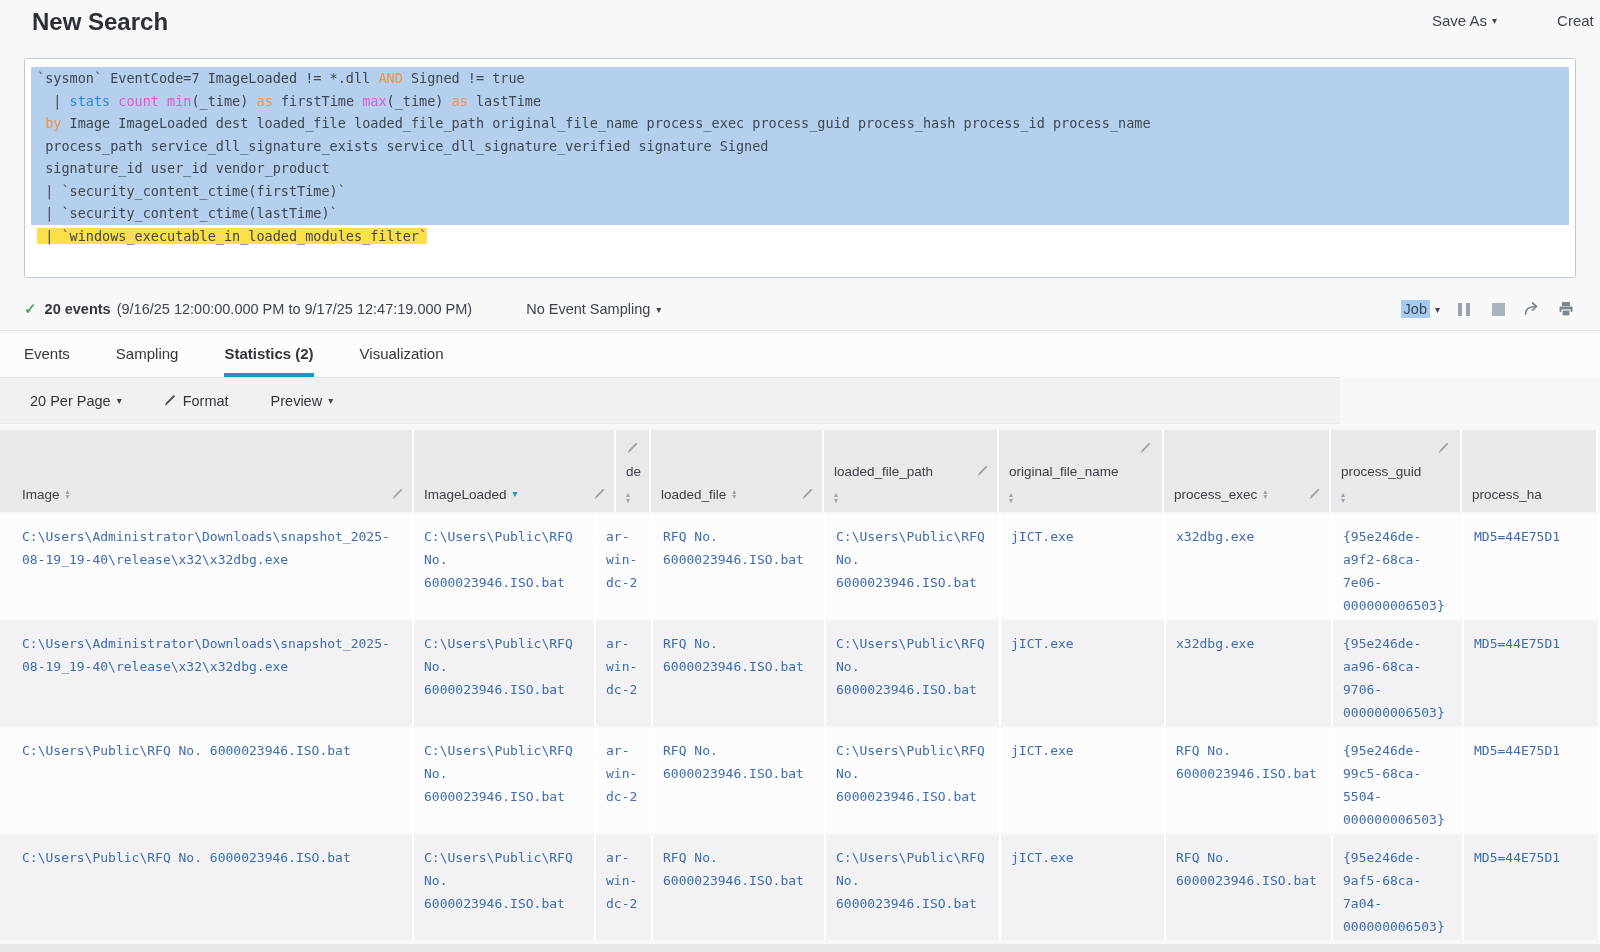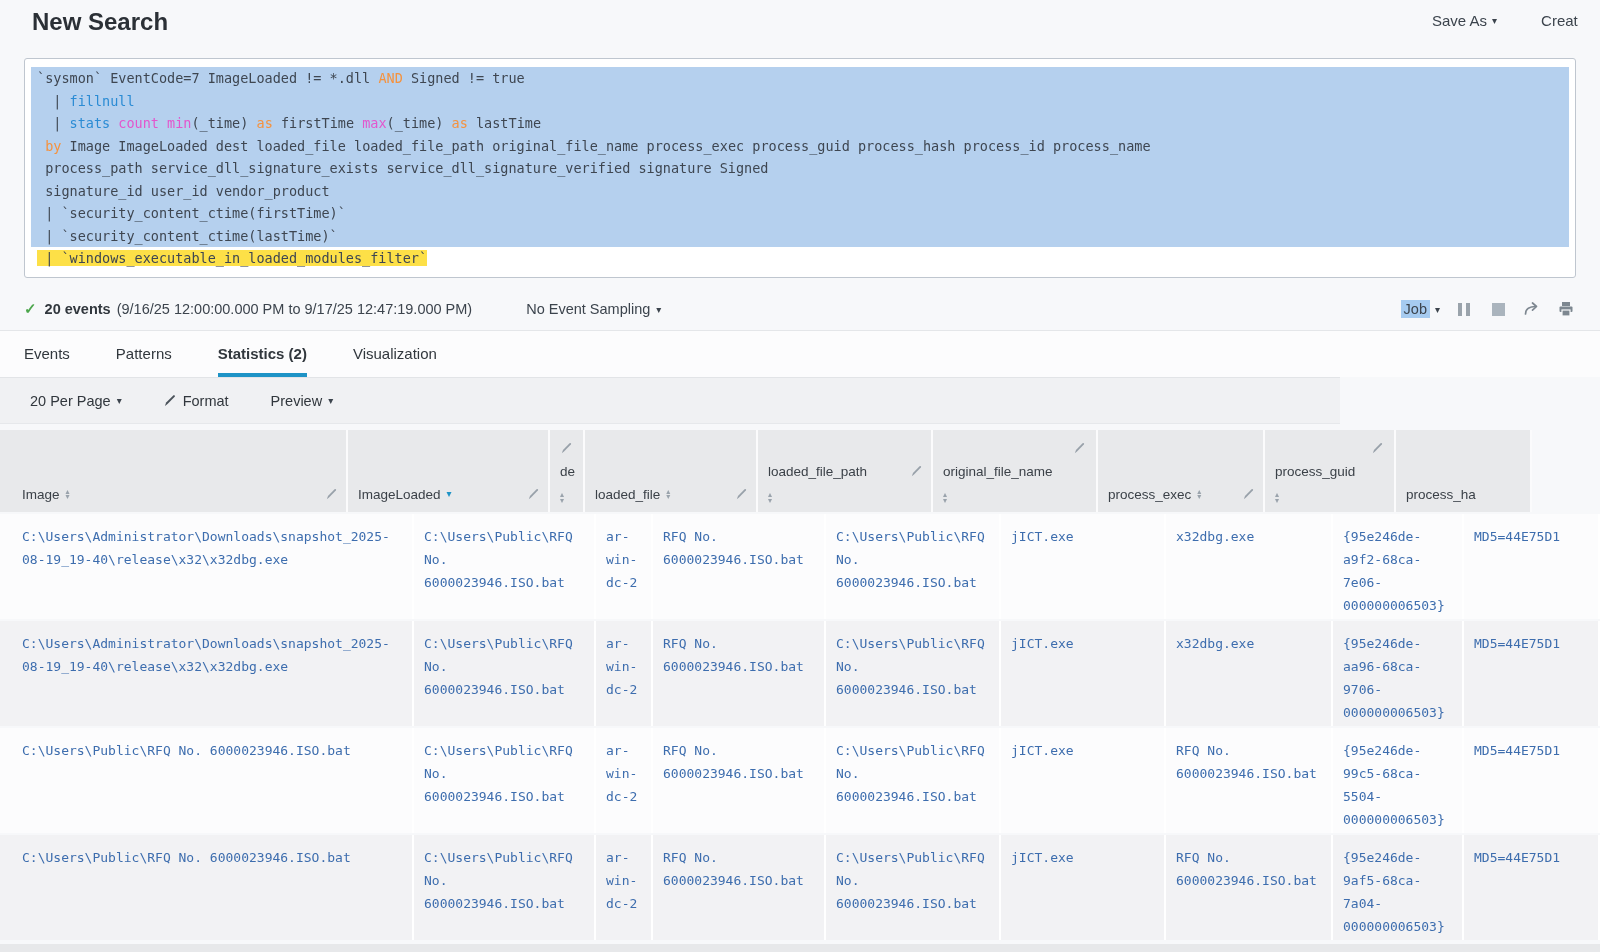--- a/index.html
+++ b/index.html
@@ -6,21 +6,21 @@
   html,body { margin:0; padding:0; }
   body {
     width:1600px; height:952px; overflow:hidden; position:relative;
     background:#f7f8fa; color:#3c444d;
     font-family:"Liberation Sans", sans-serif;
   }
 
   
   .top-header { position:absolute; top:0; left:8px; width:1600px; height:52px; }
   .page-title { position:absolute; left:24px; top:8px; font-size:24px; font-weight:bold; color:#2b3036; }
-  .top-actions { position:absolute; left:1424px; top:12px; display:flex; gap:44px; font-size:15px; white-space:nowrap; }
+  .top-actions { position:absolute; left:1424px; top:12px; display:flex; gap:60px; font-size:15px; white-space:nowrap; }
   .top-action { display:flex; align-items:center; gap:5px; cursor:pointer; }
   .caret { font-size:10px; color:#3c444d; }
 
   
   .search-box {
     position:absolute; left:24px; top:58px; width:1552px; height:220px;
     background:#ffffff; border:1px solid #bfc6cf; border-radius:3px;
     padding:8px 6px; font-family:"DejaVu Sans Mono", monospace;
     font-size:13.5px; line-height:22.5px; color:#3e4651; overflow:hidden;
   }
@@ -100,21 +100,20 @@
     </div>
     <div class="top-action">
       <span>Creat</span>
     </div>
   </div>
 </div>
 
 <div class="search-box">
   <div>
       <div class="qline hl-full"><span class="qinner"><span class="q-d">`sysmon` EventCode=7 ImageLoaded != *.dll </span><span class="q-o">AND</span><span class="q-d"> Signed != true</span></span></div>
-      <div class="qline hl-full"><span class="qinner"><span class="q-d">  | </span><span class="q-b">fillnull</span></span></div>
       <div class="qline hl-full"><span class="qinner"><span class="q-d">  | </span><span class="q-b">stats</span><span class="q-d"> </span><span class="q-p">count</span><span class="q-d"> </span><span class="q-p">min</span><span class="q-d">(_time) </span><span class="q-o">as</span><span class="q-d"> firstTime </span><span class="q-p">max</span><span class="q-d">(_time) </span><span class="q-o">as</span><span class="q-d"> lastTime</span></span></div>
       <div class="qline hl-full"><span class="qinner"><span class="q-d"> </span><span class="q-o">by</span><span class="q-d"> Image ImageLoaded dest loaded_file loaded_file_path original_file_name process_exec process_guid process_hash process_id process_name</span></span></div>
       <div class="qline hl-full"><span class="qinner"><span class="q-d"> process_path service_dll_signature_exists service_dll_signature_verified signature Signed</span></span></div>
       <div class="qline hl-full"><span class="qinner"><span class="q-d"> signature_id user_id vendor_product</span></span></div>
       <div class="qline hl-full"><span class="qinner"><span class="q-d"> | `security_content_ctime(firstTime)`</span></span></div>
       <div class="qline hl-full"><span class="qinner"><span class="q-d"> | `security_content_ctime(lastTime)`</span></span></div>
       <div class="qline hl-text"><span class="qinner"><span class="q-d"> | `windows_executable_in_loaded_modules_filter`</span></span></div>
     </div>
 </div>
 
@@ -151,21 +150,21 @@
         <rect x="4" y="1" width="8" height="4" fill="#7d8790"></rect>
         <rect x="1.5" y="5.5" width="13" height="5.5" rx="1" fill="#7d8790"></rect>
         <rect x="4" y="9" width="8" height="6" fill="#7d8790" stroke="#f7f8fa" stroke-width="1.2"></rect>
       </svg>
     </span>
   </span>
 </div>
 
 <div class="tabs-row">
   <div class="tab">Events</div>
-  <div class="tab">Patterns</div>
+  <div class="tab">Sampling</div>
   <div class="tab active">Statistics (2)</div>
   <div class="tab">Visualization</div>
 </div>
 
 <div class="results-toolbar">
   <div class="toolbar-item">
     <span>20 Per Page</span>
     <span class="caret">▾</span>
   </div>
   <div class="toolbar-item">
@@ -175,21 +174,21 @@
     <span>Format</span>
   </div>
   <div class="toolbar-item">
     <span>Preview</span>
     <span class="caret">▾</span>
   </div>
 </div>
 
 <div class="results-table">
   <div class="thead">
-      <div class="th" style="width: 348px;">
+      <div class="th" style="width: 414px;">
         <div class="th-label-row">
           <span class="th-label">Image</span>
           <span class="sort-both">
             <span>▴</span>
             <span>▾</span>
           </span>
           <span class="spacer"></span>
           <svg width="12" height="12" viewBox="0 0 14 14" class="pencil-svg">
             <path d="M1 13 L2.3 9.2 10 1.5 a1 1 0 0 1 1.4 0 l0.1 0.1 a1 1 0 0 1 0 1.4 L3.8 10.7 Z" fill="#98a1aa"></path>
           </svg>

